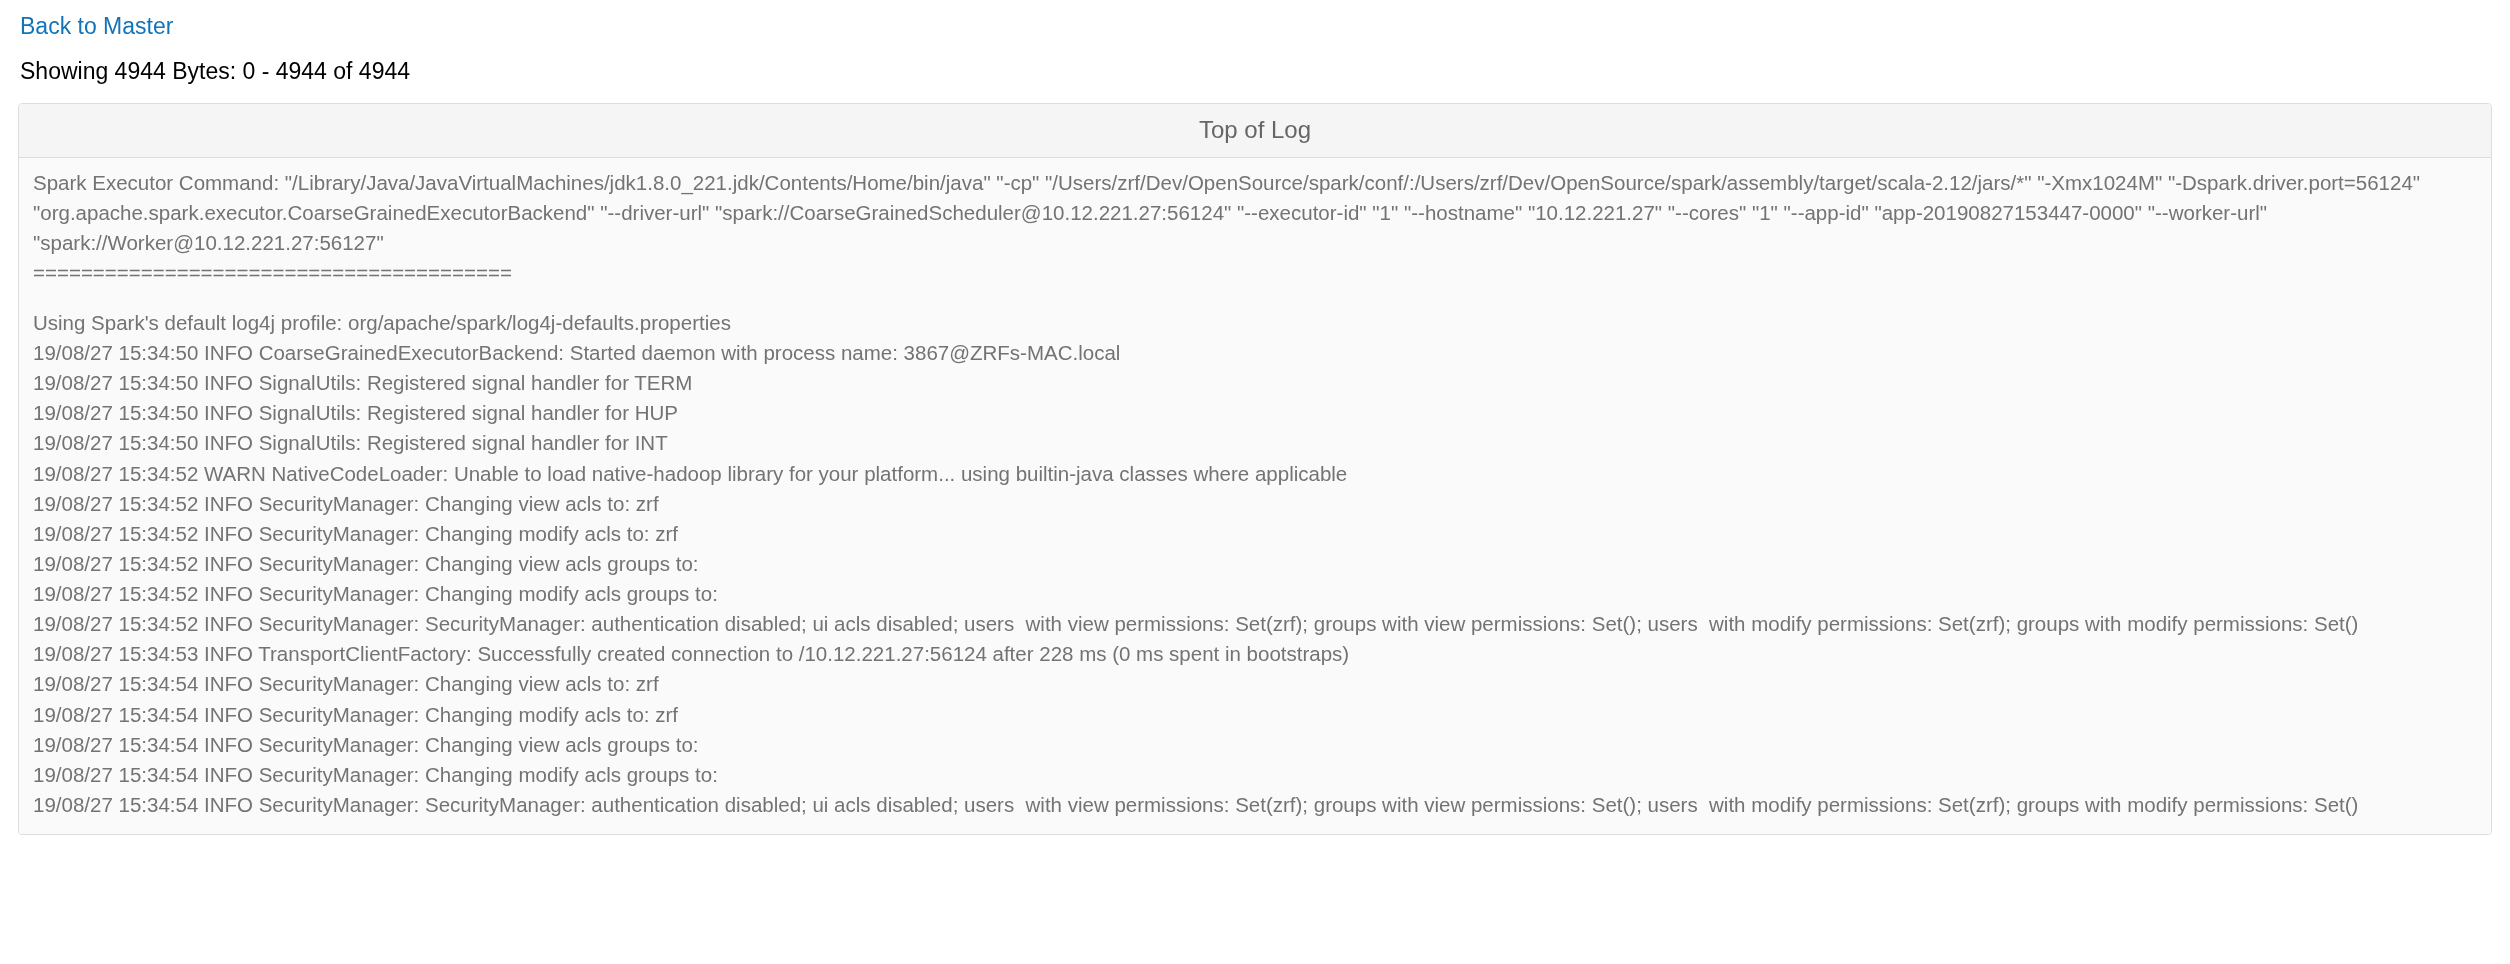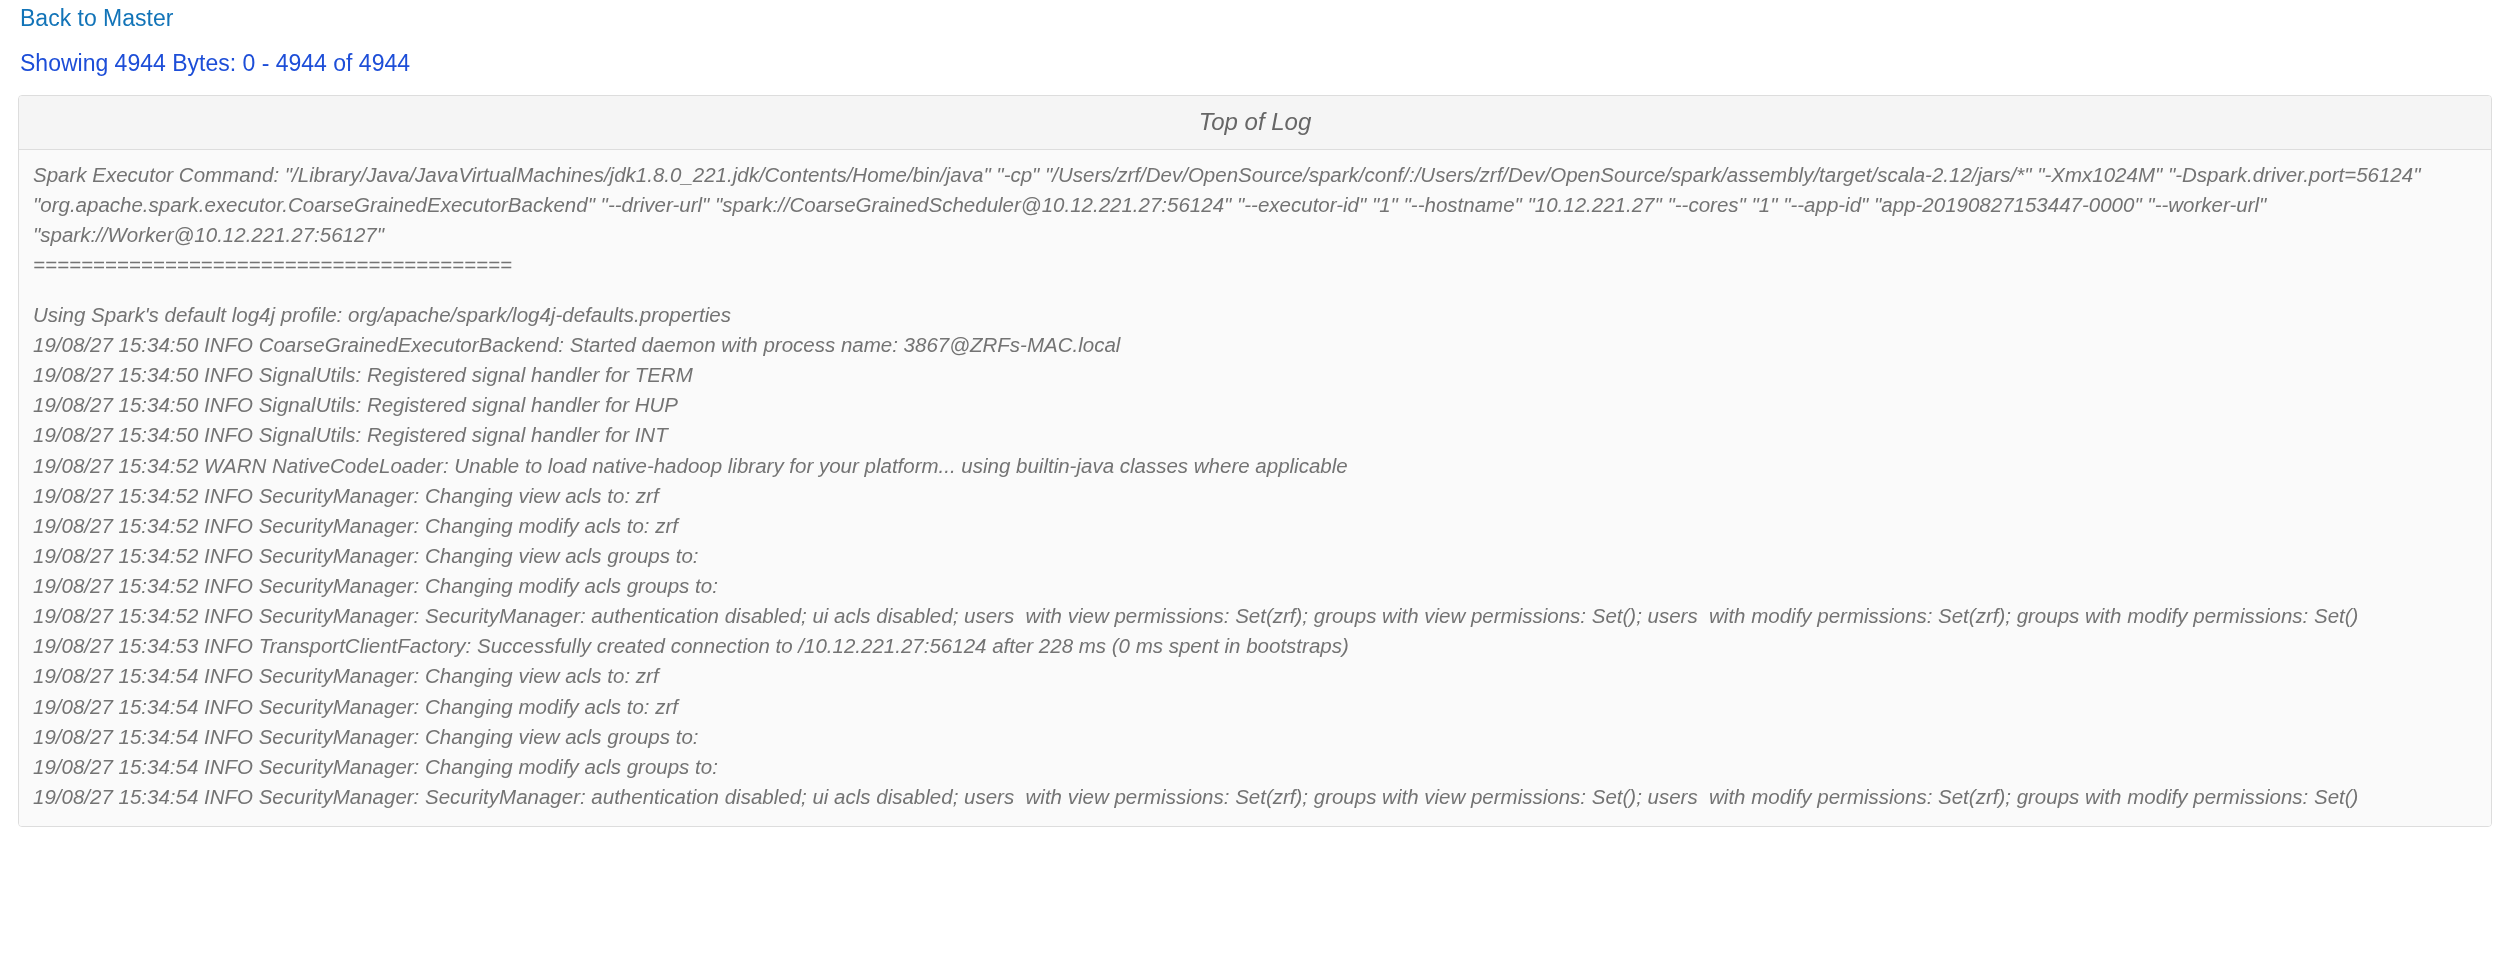--- a/index.html
+++ b/index.html
@@ -9,43 +9,42 @@
   }
   body {
     font-family: "Liberation Sans", sans-serif;
     font-size: 21px;
     color: #000000;
     width: 2510px;
     height: 964px;
     overflow: hidden;
   }
   .page {
-    padding: 0 18px 0 18px;
+    padding: 8px 18px 0 18px;
     box-sizing: border-box;
   }
   .back-link {
     display: inline-block;
     color: #1274b8;
     font-size: 23px;
     text-decoration: none;
     cursor: pointer;
     margin: 5px 0 0 2px;
   }
   .showing-line {
     margin: 18px 0 0 2px;
     font-size: 23px;
-    color: #1d4ed8;
+    color: #000000;
   }
   .log-panel {
     margin-top: 18px;
     border: 1px solid #dddddd;
     border-radius: 4px;
     background: #ffffff;
     overflow: hidden;
-    font-style: italic;
   }
   .log-panel-header {
     background: #f5f5f5;
     border-bottom: 1px solid #dddddd;
     text-align: center;
     color: #666666;
     font-size: 24px;
     padding: 12px 0 13px 0;
   }
   .log-body {

